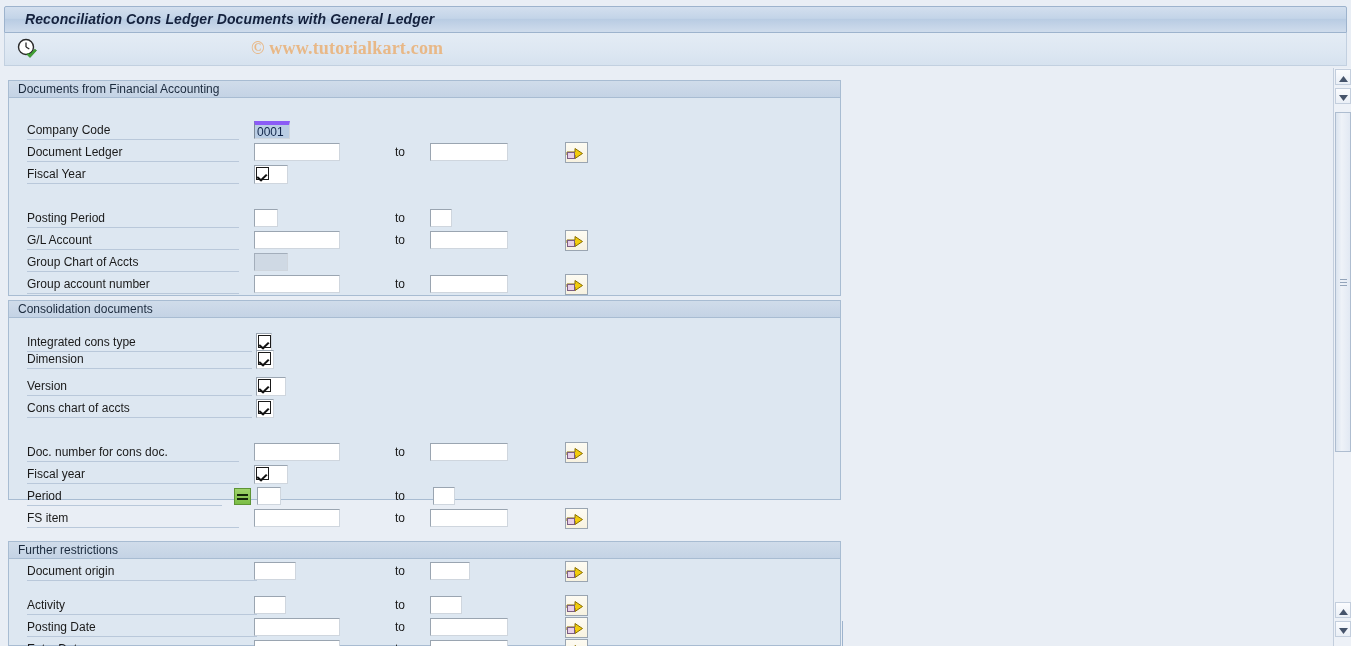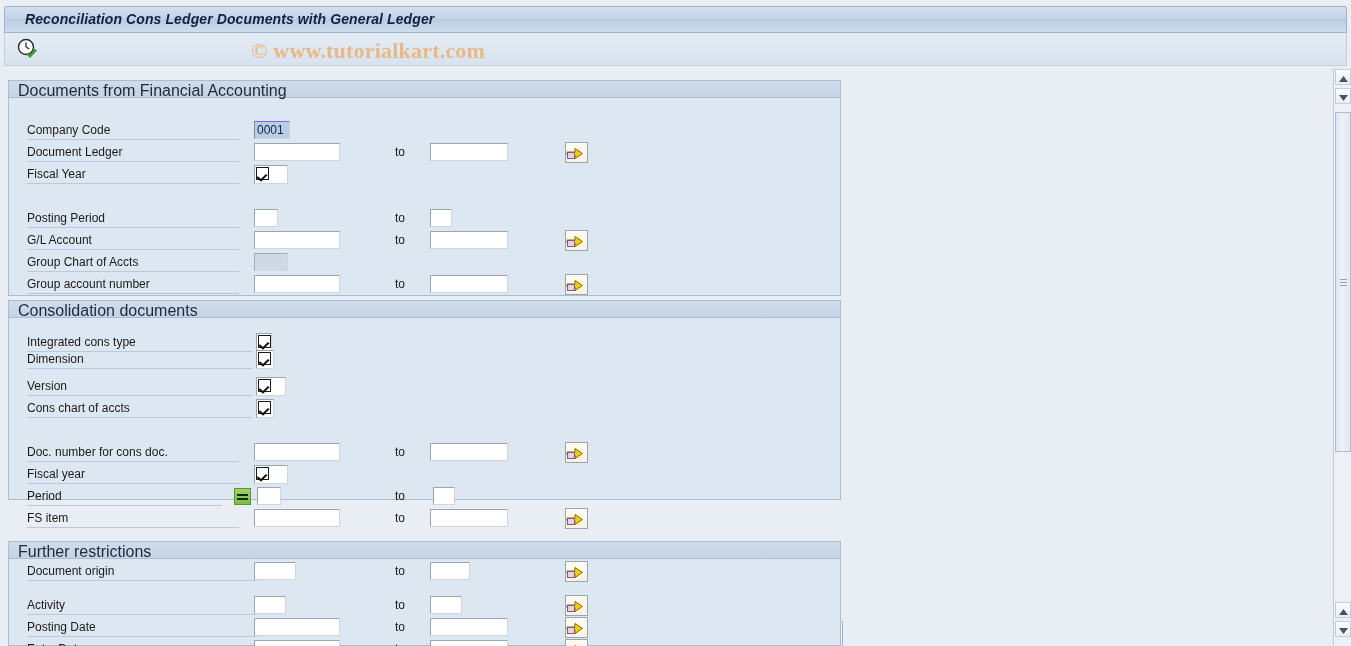--- a/index.html
+++ b/index.html
@@ -61,21 +61,21 @@
     width: 26px; height: 24px;
     cursor: pointer;
     background: transparent;
     border: none;
     padding: 0;
   }
   .watermark {
     position: absolute;
     left: 251px; top: 38px;
     font-family: "Liberation Serif", serif;
-    font-size: 22px;
+    font-size: 18px;
     font-weight: bold;
     color: #e8b887;
     white-space: nowrap;
     user-select: none;
     letter-spacing: 0.2px;
   }
 
   
   .canvas {
     position: absolute;
@@ -97,21 +97,21 @@
   .group-header {
     height: 17px;
     background: linear-gradient(to bottom, #d0dcea 0%, #c4d3e5 100%);
     border-bottom: 1px solid #a8bcd2;
     box-sizing: border-box;
     position: relative;
   }
   .group-header span {
     position: absolute;
     left: 9px; top: 1px;
-    font-size: 16px;
+    font-size: 12px;
     color: #1b2a3d;
     white-space: nowrap;
   }
   .group-body {
     position: relative;
   }
 
   
   .row {
     position: absolute;
@@ -146,21 +146,21 @@
     font-family: "Liberation Sans", sans-serif;
     font-size: 12px;
     color: #16325c;
     padding: 0 2px;
     outline: none;
   }
   .inp.selected {
     background: #b9cde4;
     color: #11264a;
     font-weight: normal;
-    border-top: 1px solid #8b5cf6;
+    border-top: 4px solid #8b5cf6;
     border-left: 1px solid #7d8a99;
   }
   .inp.readonly-gray {
     background: #cfd9e4;
     border-top: 1px solid #a3aebb;
     border-left: 1px solid #a3aebb;
   }
   .chkfield {
     position: absolute;
     top: 1px;

